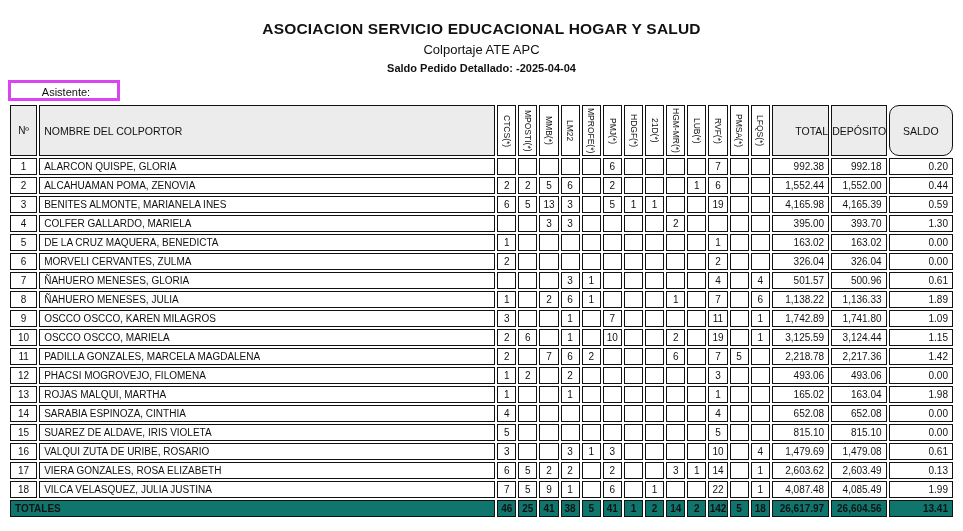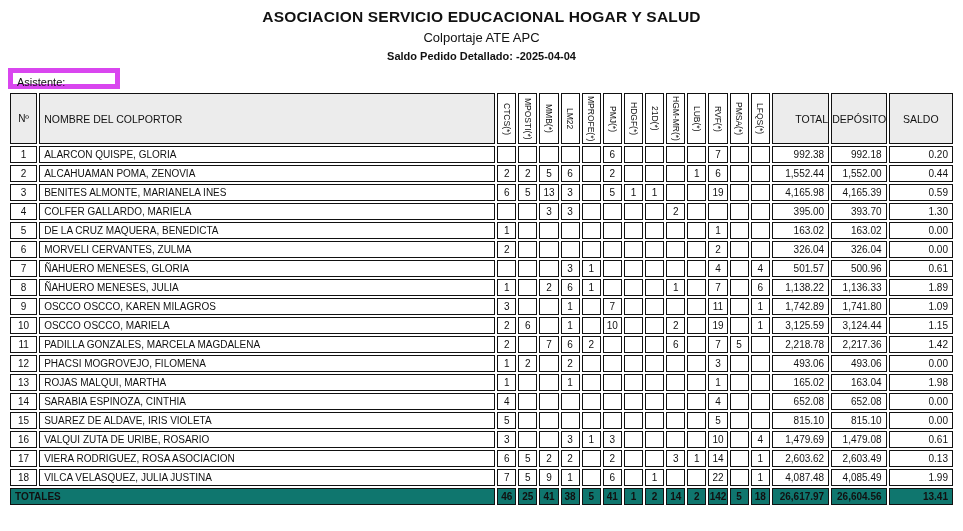--- a/index.html
+++ b/index.html
@@ -10,21 +10,21 @@
     width: 963px;
     height: 531px;
     overflow: hidden;
   }
   .page { padding: 6px 8px 0 8px; }
   .title {
     text-align: center;
     font-size: 15.5px;
     font-weight: bold;
     letter-spacing: .2px;
-    margin-top: 2px;
+    margin-top: 14px;
   }
   .subtitle {
     text-align: center;
     font-size: 13px;
     margin-top: 4px;
   }
   .report-line {
     text-align: center;
     font-size: 11px;
     font-weight: bold;
@@ -32,23 +32,24 @@
   }
   .assist-row {
     display: flex;
     align-items: center;
     margin-top: 6px;
     height: 21px;
   }
   .assist-box {
     width: 112px;
     height: 21px;
-    border: 5px solid #d946ef;
+    border: 3px solid #d946ef;
     font-size: 11px;
     padding: 3px 0 0 4px;
+    text-align: center;
   }
   .assist-name {
     font-size: 12px;
     padding-left: 5px;
     padding-top: 2px;
   }
   table.report {
     border-collapse: separate;
     border-spacing: 2px;
     table-layout: fixed;
@@ -76,21 +77,21 @@
   thead th.c-small .rot {
     writing-mode: vertical-rl;
     text-orientation: mixed;
     font-size: 8.5px;
     margin: 0 auto;
     line-height: 1;
     max-height: 46px;
   }
   thead th.c-total { font-weight: normal; font-size: 10.5px; text-align: right; }
   thead th.c-dep   { font-weight: normal; font-size: 10.5px; }
-  thead th.c-saldo { font-weight: normal; font-size: 10.5px; text-align: center; }
+  thead th.c-saldo { font-weight: normal; font-size: 10.5px; text-align: center; border-radius: 10px; }
 
   tbody td { height: 17px; background: #fff; }
   tbody td.c-num  { text-align: center; }
   tbody td.c-name { text-align: left; padding-left: 4px; }
   tbody td.c-small { text-align: center; padding: 0; }
   tbody td.c-money { text-align: right; padding-right: 4px; }
 
   tfoot td { height: 17px; background: #0f766e; font-weight: bold; }
   tfoot td.c-label { text-align: left; padding-left: 4px; }
   tfoot td.c-small { text-align: center; padding: 0; }
@@ -509,21 +510,21 @@
     <td class="c-small">10</td>
     <td class="c-small"></td>
     <td class="c-small">4</td>
     <td class="c-money">1,479.69</td>
     <td class="c-money">1,479.08</td>
     <td class="c-money">0.61</td>
   </tr>
 
   <tr>
     <td class="c-num">17</td>
-    <td class="c-name">VIERA RODRIGUEZ, ROSA ASOCIACION</td>
+    <td class="c-name">VIERA GONZALES, ROSA ELIZABETH</td>
     <td class="c-small">6</td>
     <td class="c-small">5</td>
     <td class="c-small">2</td>
     <td class="c-small">2</td>
     <td class="c-small"></td>
     <td class="c-small">2</td>
     <td class="c-small"></td>
     <td class="c-small"></td>
     <td class="c-small">3</td>
     <td class="c-small">1</td>

